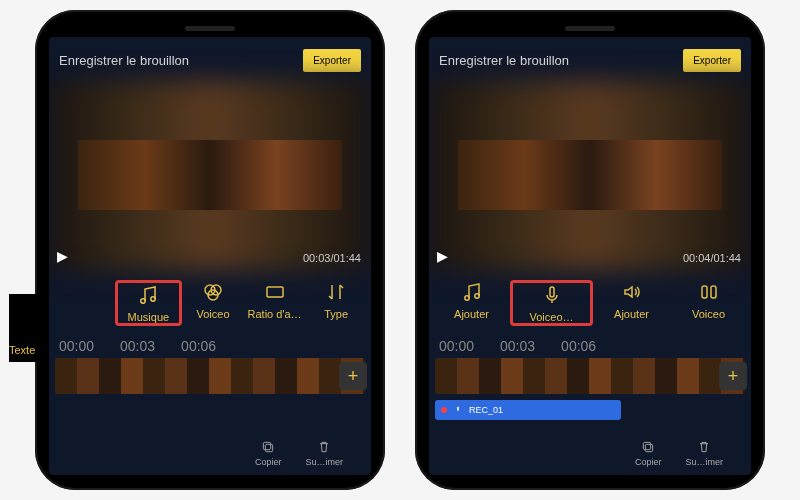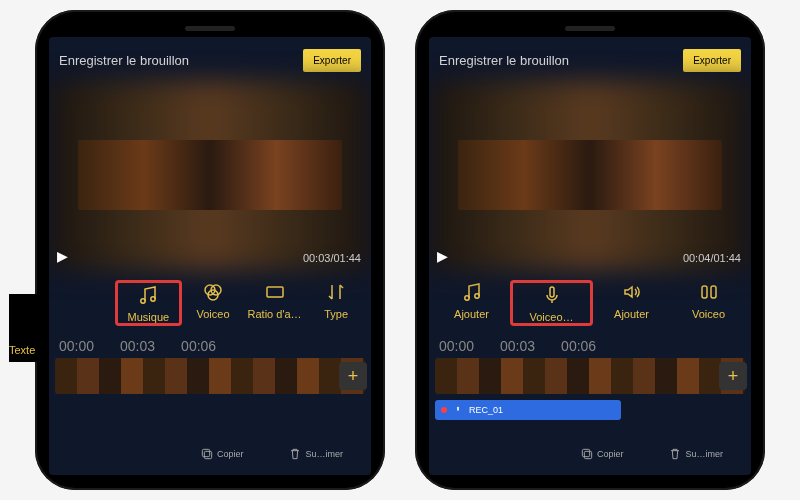--- a/index.html
+++ b/index.html
@@ -104,21 +104,21 @@
     background:#2e6be0; border-radius:3px;
     display:flex; align-items:center; gap:6px;
     padding:0 6px; color:#fff; font-size:9px;
   }
   .rec-dot { width:6px;height:6px;background:#ff4040;border-radius:50%; }
   .bottombar {
     position:absolute; bottom:0; left:0; right:0;
     height:42px; display:flex; justify-content:flex-end;
     gap:24px; padding:6px 28px; color:#aaa; font-size:9px;
   }
-  .bbtn { display:flex; align-items:center; gap:2px;margin-left:20px; }
+  .bbtn { display:flex; flex-direction:column; align-items:center; gap:2px; }
   .bbtn svg { stroke:#aaa; fill:none; stroke-width:1.4; }
   
   .overhang {
     position:absolute; left:-26px; top:284px;
     width:48px; background:#000; padding:6px 0;
     display:flex; flex-direction:column; align-items:flex-start;
     color:#e8c24a; font-size:11px; gap:20px;
   }
 </style>
 </head>

